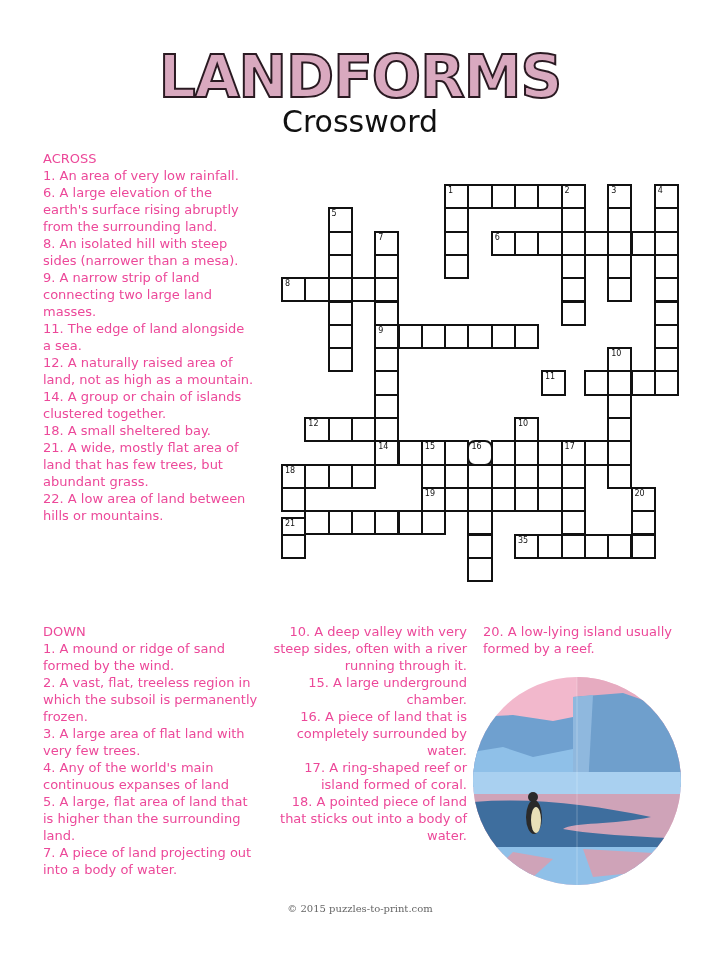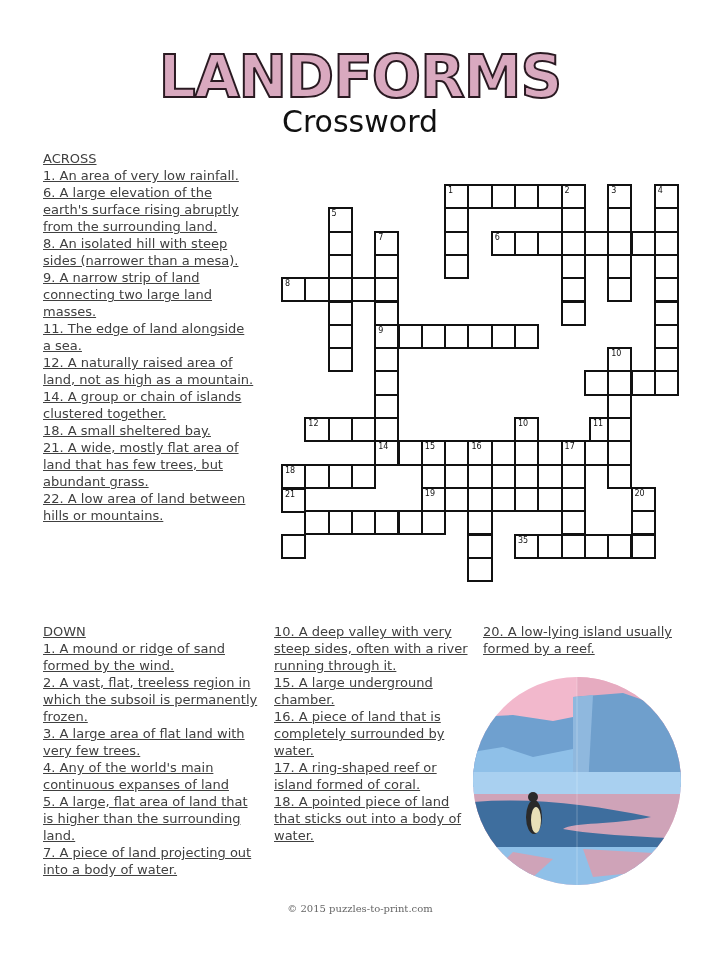--- a/index.html
+++ b/index.html
@@ -4,26 +4,26 @@
 <style>
   html, body { margin: 0; padding: 0; background: #ffffff; }
   body { width: 720px; height: 960px; position: relative; overflow: hidden;
          font-family: "DejaVu Sans", sans-serif; color: #111; }
   .title { position: absolute; left: 0; width: 720px; top: 44px; text-align: center;
            font-family: "DejaVu Sans", sans-serif; font-weight: bold; font-size: 58px;
            letter-spacing: -1px; color: #d9a9bf;
            -webkit-text-stroke: 2px #2a1a22; line-height: 66px; }
   .subtitle { position: absolute; left: 0; width: 720px; top: 104px; text-align: center;
               font-family: "DejaVu Sans", sans-serif; font-size: 30px; color: #111; }
-  .clues { position: absolute; font-size: 13px; line-height: 17px; color: #404040; text-decoration: underline; }
+  .clues { position: absolute; font-size: 13px; line-height: 17px; color: #ec4899; }
   .clues .heading { display: block; }
   .clues .clue { display: block; }
   #across { left: 43px; top: 150px; width: 212px; }
   #down1 { left: 43px; top: 623px; width: 215px; }
-  #down2 { left: 274px; top: 623px; width: 205px; }
+  #down2 { left: 262px; top: 623px; width: 205px; text-align: right; }
   #down3 { left: 483px; top: 623px; width: 200px; }
   .grid { position: absolute; left: 0; top: 0; width: 720px; height: 960px; pointer-events: none; }
   .cell { position: absolute; width: 23.3px; height: 23.3px; box-sizing: border-box;
           border: 2px solid #111; background: #fff; pointer-events: auto; }
   .cell .num { position: absolute; left: 2px; top: 0px; font-size: 8px; line-height: 10px; color: #111; }
   .illus { position: absolute; left: 473px; top: 677px; width: 208px; height: 208px;
            border-radius: 50%; overflow: hidden; }
   .footer { position: absolute; left: 0; width: 720px; top: 903px; text-align: center;
             font-family: "DejaVu Serif", serif; font-size: 10px; color: #666; }
 </style>
@@ -137,21 +137,21 @@
     <div class="cell" style="left: 490.7px; top: 323.8px; width: 25.3px; height: 25.3px;"></div>
     <div class="cell" style="left: 514px; top: 323.8px; width: 25.3px; height: 25.3px;"></div>
     <div class="cell" style="left: 653.8px; top: 323.8px; width: 25.3px; height: 25.3px;"></div>
     <div class="cell" style="left: 327.6px; top: 347.1px; width: 25.3px; height: 25.3px;"></div>
     <div class="cell" style="left: 374.2px; top: 347.1px; width: 25.3px; height: 25.3px;"></div>
     <div class="cell" style="left: 607.2px; top: 347.1px; width: 25.3px; height: 25.3px;">
       <span class="num">10</span>
     </div>
     <div class="cell" style="left: 653.8px; top: 347.1px; width: 25.3px; height: 25.3px;"></div>
     <div class="cell" style="left: 374.2px; top: 370.4px; width: 25.3px; height: 25.3px;"></div>
-    <div class="cell" style="left: 589px; top: 370.4px; width: 25.3px; height: 25.3px; margin-top: 47px;">
+    <div class="cell" style="left: 541px; top: 370.4px; width: 25.3px; height: 25.3px;">
       <span class="num">11</span>
     </div>
     <div class="cell" style="left: 583.9px; top: 370.4px; width: 25.3px; height: 25.3px;"></div>
     <div class="cell" style="left: 607.2px; top: 370.4px; width: 25.3px; height: 25.3px;"></div>
     <div class="cell" style="left: 630.5px; top: 370.4px; width: 25.3px; height: 25.3px;"></div>
     <div class="cell" style="left: 653.8px; top: 370.4px; width: 25.3px; height: 25.3px;"></div>
     <div class="cell" style="left: 374.2px; top: 393.7px; width: 25.3px; height: 25.3px;"></div>
     <div class="cell" style="left: 607.2px; top: 393.7px; width: 25.3px; height: 25.3px;"></div>
     <div class="cell" style="left: 304.3px; top: 417px; width: 25.3px; height: 25.3px;">
       <span class="num">12</span>
@@ -164,21 +164,21 @@
     </div>
     <div class="cell" style="left: 607.2px; top: 417px; width: 25.3px; height: 25.3px;"></div>
     <div class="cell" style="left: 374.2px; top: 440.3px; width: 25.3px; height: 25.3px;">
       <span class="num">14</span>
     </div>
     <div class="cell" style="left: 397.5px; top: 440.3px; width: 25.3px; height: 25.3px;"></div>
     <div class="cell" style="left: 420.8px; top: 440.3px; width: 25.3px; height: 25.3px;">
       <span class="num">15</span>
     </div>
     <div class="cell" style="left: 444.1px; top: 440.3px; width: 25.3px; height: 25.3px;"></div>
-    <div class="cell" style="left: 467.4px; top: 440.3px; width: 25.3px; height: 25.3px;">
+    <div class="cell" style="left: 467.4px; top: 440.3px; width: 25.3px; height: 25.3px; border-radius: 8px;">
       <span class="num">16</span>
     </div>
     <div class="cell" style="left: 490.7px; top: 440.3px; width: 25.3px; height: 25.3px;"></div>
     <div class="cell" style="left: 514px; top: 440.3px; width: 25.3px; height: 25.3px;"></div>
     <div class="cell" style="left: 537.3px; top: 440.3px; width: 25.3px; height: 25.3px;"></div>
     <div class="cell" style="left: 560.6px; top: 440.3px; width: 25.3px; height: 25.3px;">
       <span class="num">17</span>
     </div>
     <div class="cell" style="left: 583.9px; top: 440.3px; width: 25.3px; height: 25.3px;"></div>
     <div class="cell" style="left: 607.2px; top: 440.3px; width: 25.3px; height: 25.3px;"></div>
@@ -202,21 +202,21 @@
     </div>
     <div class="cell" style="left: 444.1px; top: 486.9px; width: 25.3px; height: 25.3px;"></div>
     <div class="cell" style="left: 467.4px; top: 486.9px; width: 25.3px; height: 25.3px;"></div>
     <div class="cell" style="left: 490.7px; top: 486.9px; width: 25.3px; height: 25.3px;"></div>
     <div class="cell" style="left: 514px; top: 486.9px; width: 25.3px; height: 25.3px;"></div>
     <div class="cell" style="left: 537.3px; top: 486.9px; width: 25.3px; height: 25.3px;"></div>
     <div class="cell" style="left: 560.6px; top: 486.9px; width: 25.3px; height: 25.3px;"></div>
     <div class="cell" style="left: 630.5px; top: 486.9px; width: 25.3px; height: 34px;">
       <span class="num">20</span>
     </div>
-    <div class="cell" style="left: 281px; top: 488px; width: 25.3px; height: 25.3px;">
+    <div class="cell" style="left: 281px; top: 517px; width: 25.3px; height: 25.3px;">
       <span class="num">21</span>
     </div>
     <div class="cell" style="left: 304.3px; top: 510.2px; width: 25.3px; height: 25.3px;"></div>
     <div class="cell" style="left: 327.6px; top: 510.2px; width: 25.3px; height: 25.3px;"></div>
     <div class="cell" style="left: 350.9px; top: 510.2px; width: 25.3px; height: 25.3px;"></div>
     <div class="cell" style="left: 374.2px; top: 510.2px; width: 25.3px; height: 25.3px;"></div>
     <div class="cell" style="left: 397.5px; top: 510.2px; width: 25.3px; height: 25.3px;"></div>
     <div class="cell" style="left: 420.8px; top: 510.2px; width: 25.3px; height: 25.3px;"></div>
     <div class="cell" style="left: 467.4px; top: 510.2px; width: 25.3px; height: 25.3px;"></div>
     <div class="cell" style="left: 560.6px; top: 510.2px; width: 25.3px; height: 25.3px;"></div>

